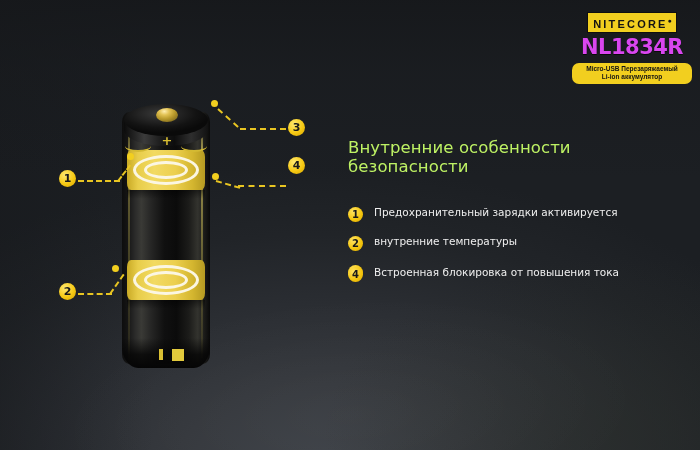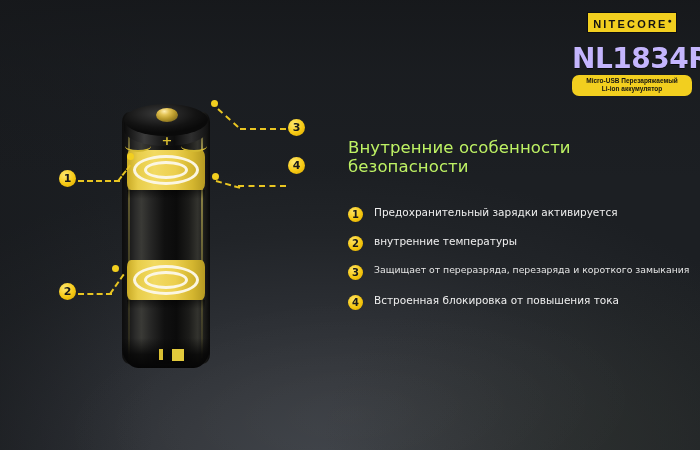--- a/index.html
+++ b/index.html
@@ -34,22 +34,22 @@
   .brand { position:absolute; right:8px; top:12px; width:120px; text-align:center; }
   .brand-logo {
     background:#f2cf1f; color:#141414;
     font-weight:bold; font-size:11px; letter-spacing:2.2px;
     padding:2px 4px 2px 5px; line-height:11px;
     display:inline-block; position:relative;
     border:1px solid #0f0f0f;
   }
   .brand-logo .reg { font-size:7px; vertical-align:super; letter-spacing:0; }
   .brand-model {
-    color:#c4b5fd; font-weight:bold; font-size:28px; line-height:26px;
-    letter-spacing:-0.5px; margin-top:13px; font-family:"DejaVu Sans", sans-serif;
+    color:#d946ef; font-weight:bold; font-size:21px; line-height:26px;
+    letter-spacing:-0.5px; margin-top:1px; font-family:"DejaVu Sans", sans-serif;
     text-shadow:0 1px 0 rgba(0,0,0,0.6);
   }
   .brand-sub {
     margin-top:3px; background:#f2cf1f; color:#141414;
     font-size:6.5px; font-weight:bold; line-height:8.5px;
     padding:2px 3px; border-radius:7px;
   }
 
   
   .panel { position:absolute; left:348px; top:138px; width:344px; }
@@ -261,21 +261,20 @@
         <div class="f-line">Предохранительный зарядки активируется</div>
       </div>
 
       <div class="feature">
         <div class="bullet">2</div>
         <div class="f-line">внутренние температуры</div>
       </div>
 
       <div class="feature f3">
         <div class="bullet">3</div>
-        <div class="f-line sm">Защищает от переразряда, перезаряда и короткого замыкания</div>
       </div>
 
       <div class="feature">
         <div class="bullet">4</div>
         <div class="f-line">Встроенная блокировка от повышения тока</div>
       </div>
 
     </div>
   </div>
 

